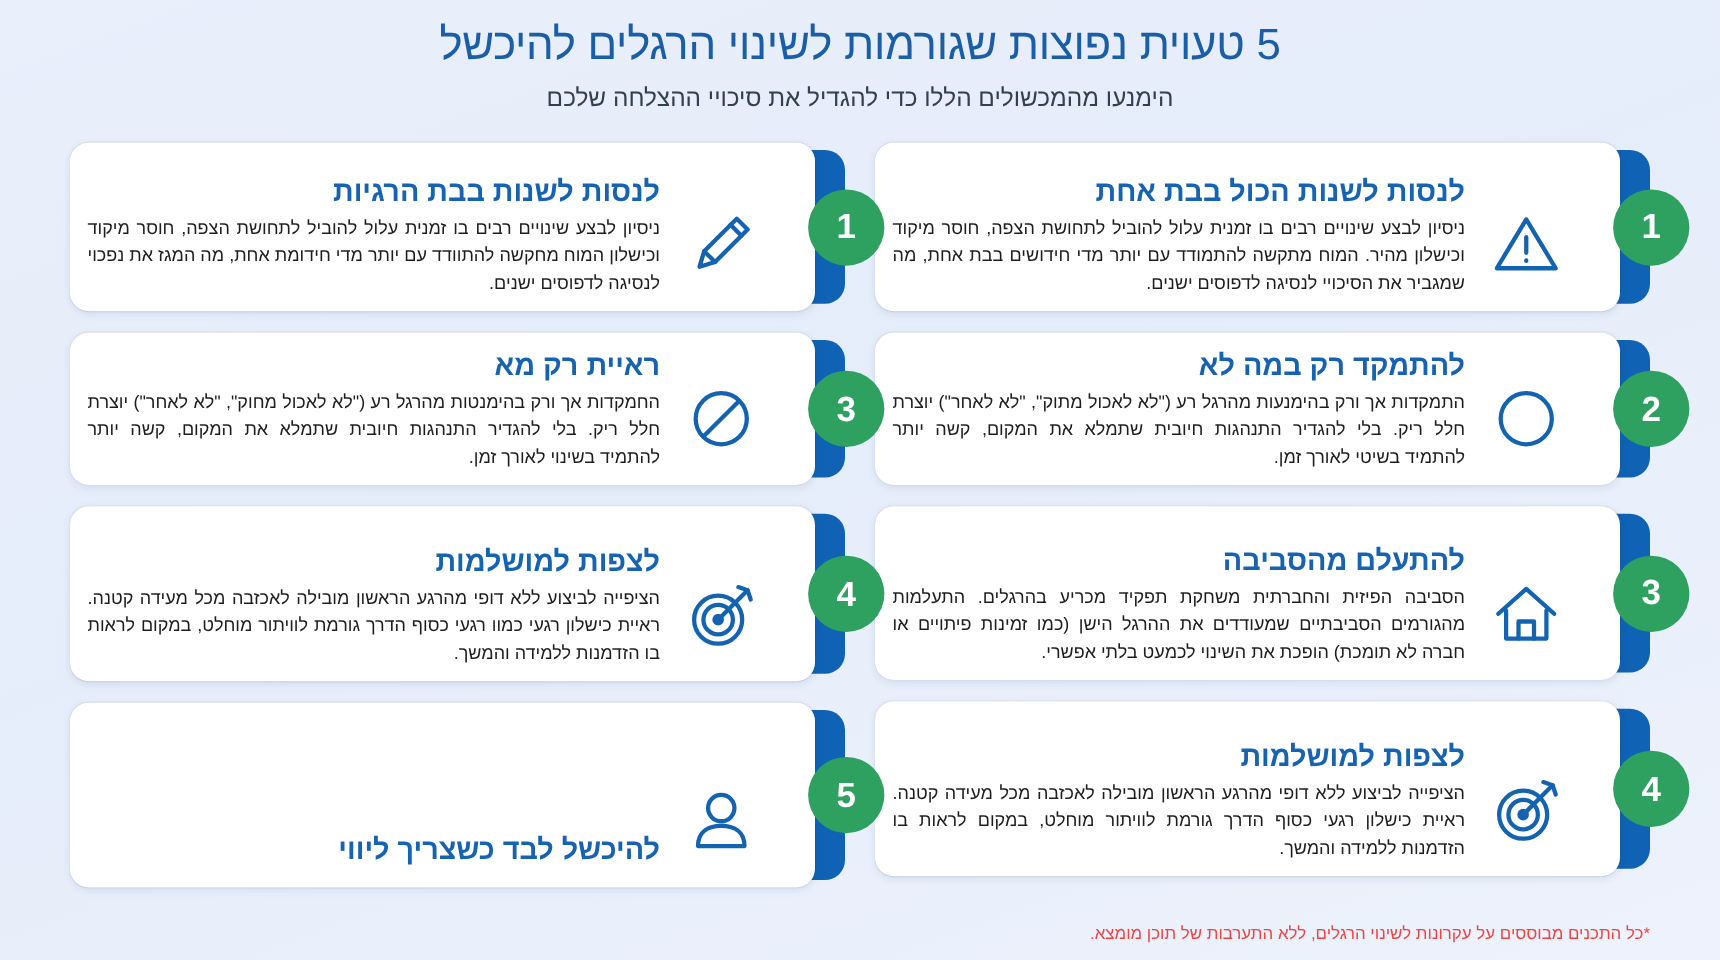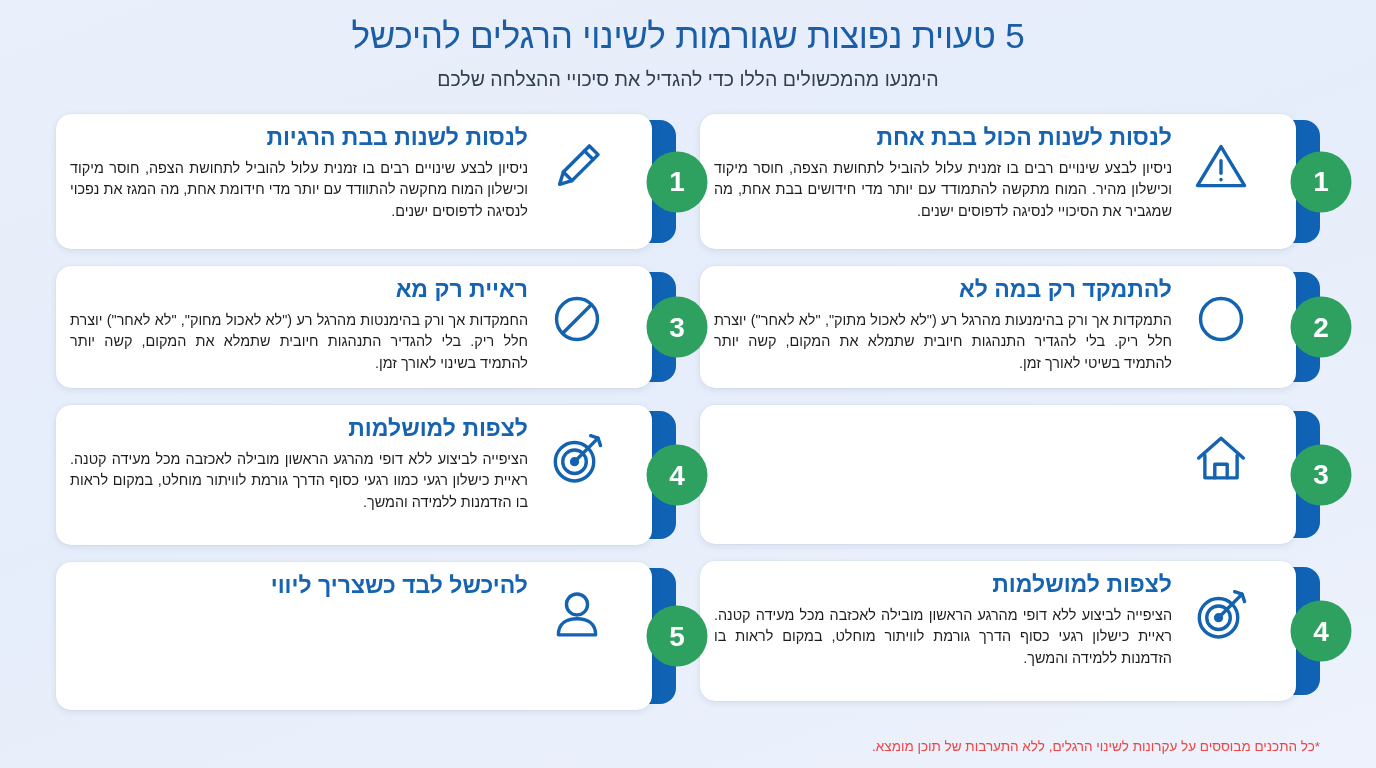--- a/index.html
+++ b/index.html
@@ -95,21 +95,21 @@
     bottom: 0;
     right: 24px;
     left: 0;
     background: #ffffff;
     border-radius: 15px;
     box-shadow: 0 2px 7px rgba(28, 58, 110, 0.10),
                 0 0 1px rgba(28, 58, 110, 0.16);
     z-index: 2;
     display: flex;
     flex-direction: row;
-    align-items: flex-start;
+    align-items: flex-end;
     padding: 10px 22px 10px 14px;
     overflow: hidden;
   }
 
   .badge {
     position: absolute;
     top: 50%;
     right: -1px;
     transform: translate(50%, -50%);
     width: 61px;
@@ -308,20 +308,24 @@
     <div class="card-wrap h3">
       <div class="accent-bar"></div>
       <div class="card">
         <div class="card-icon">
           <svg viewBox="0 0 100 100">
             <path d="M14 50 L50 18 L86 50"></path>
             <path d="M24 46 L24 82 L76 82 L76 46"></path>
             <path d="M40 82 L40 60 L60 60 L60 82"></path>
           </svg>
         </div>
+        <div class="card-text">
+          <div class="card-title">להתעלם מהסביבה</div>
+          <div class="card-body">הסביבה הפיזית והחברתית משחקת תפקיד מכריע בהרגלים. התעלמות מהגורמים הסביבתיים שמעודדים את ההרגל הישן (כמו זמינות פיתויים או חברה לא תומכת) הופכת את השינוי לכמעט בלתי אפשרי.</div>
+        </div>
       </div>
       <div class="badge">3</div>
     </div>
 
     <div class="card-wrap h4">
       <div class="accent-bar"></div>
       <div class="card">
         <div class="card-icon">
           <svg viewBox="0 0 100 100">
             <circle cx="46" cy="56" r="31"></circle>

